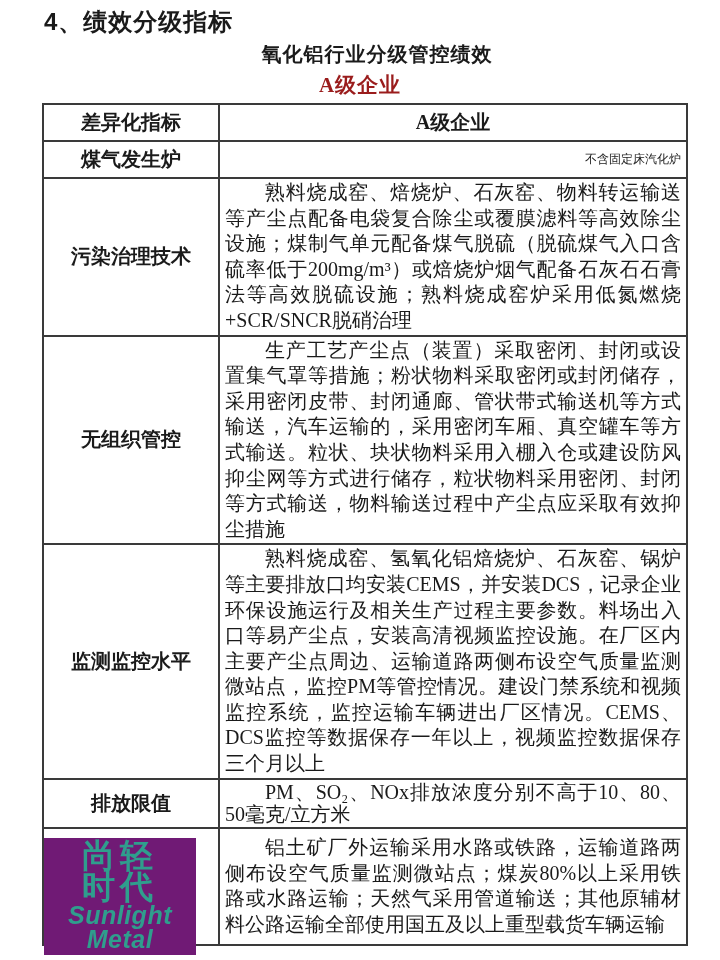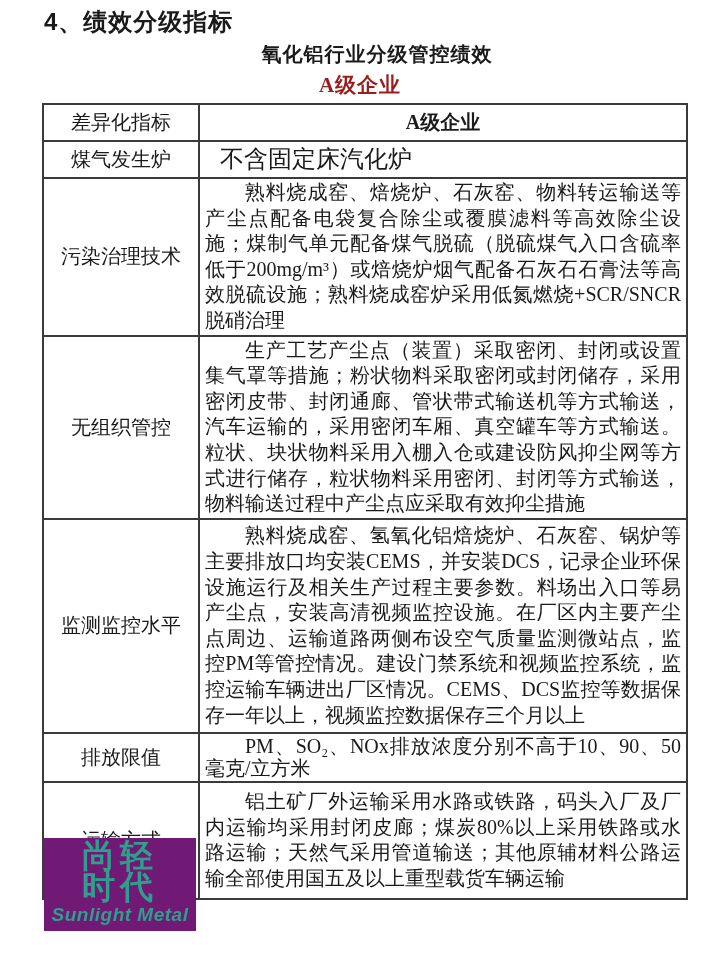--- a/index.html
+++ b/index.html
@@ -55,32 +55,32 @@
     table-layout: fixed;
   }
   table.perf td {
     border: 2px solid var(--border, #3a3a3a);
     vertical-align: middle;
     overflow: hidden;
   }
   td.lbl {
     width: 138px;
     text-align: center;
-    font-weight: normal;
+    font-weight: bold;
     font-size: 20px;
-    padding: 0 8px;
+    padding: 0 18px;
   }
   td.val {
     font-size: 20px;
     line-height: 25.6px;
     padding: 1px 5px 1px 5px;
   }
   td.val.center {
-    text-align: left;
-    font-size: 24px;
+    text-align: right;
+    font-size: 12px;
     padding-left: 20px;
   }
   td.val.hdr {
     text-align: center;
     font-weight: bold;
   }
   td.val.para {
     text-align: justify;
     text-indent: 2em;
   }
@@ -107,21 +107,21 @@
     font-weight: bold;
     font-size: 33px;
     line-height: 31px;
     letter-spacing: 5px;
     font-family: "Liberation Sans", sans-serif;
   }
   .logo-en {
     color: var(--green, #2f9e8d);
     font-weight: bold;
     font-style: italic;
-    font-size: 19px;
+    font-size: 25px;
     line-height: 24px;
     margin-top: 1px;
     font-family: "Liberation Sans", sans-serif;
     letter-spacing: 0.5px;
   }
 </style>
 </head>
 <body>
 
 <div class="page-title">4、绩效分级指标</div>
@@ -145,25 +145,25 @@
     <tr class="r-h182">
       <td class="lbl">无组织管控</td>
       <td class="val para">生产工艺产尘点（装置）采取密闭、封闭或设置集气罩等措施；粉状物料采取密闭或封闭储存，采用密闭皮带、封闭通廊、管状带式输送机等方式输送，汽车运输的，采用密闭车厢、真空罐车等方式输送。粒状、块状物料采用入棚入仓或建设防风抑尘网等方式进行储存，粒状物料采用密闭、封闭等方式输送，物料输送过程中产尘点应采取有效抑尘措施</td>
     </tr>
     <tr class="r-h214">
       <td class="lbl">监测监控水平</td>
       <td class="val para">熟料烧成窑、氢氧化铝焙烧炉、石灰窑、锅炉等主要排放口均安装CEMS，并安装DCS，记录企业环保设施运行及相关生产过程主要参数。料场出入口等易产尘点，安装高清视频监控设施。在厂区内主要产尘点周边、运输道路两侧布设空气质量监测微站点，监控PM等管控情况。建设门禁系统和视频监控系统，监控运输车辆进出厂区情况。CEMS、DCS监控等数据保存一年以上，视频监控数据保存三个月以上</td>
     </tr>
     <tr class="r-h46">
       <td class="lbl">排放限值</td>
-      <td class="val para tight">PM、SO₂、NOx排放浓度分别不高于10、90、50毫克/立方米</td>
+      <td class="val para tight">PM、SO₂、NOx排放浓度分别不高于10、80、50毫克/立方米</td>
     </tr>
     <tr class="r-h117">
       <td class="lbl">运输方式</td>
-      <td class="val para">铝土矿厂外运输采用水路或铁路，码头入厂及厂内运输均采用封闭皮廊；煤炭80%以上采用铁路或水路运输；天然气采用管道输送；其他原辅材料公路运输全部使用国五及以上重型载货车辆运输</td>
+      <td class="val para">铝土矿厂外运输采用水路或铁路，运输道路两侧布设空气质量监测微站点；煤炭80%以上采用铁路或水路运输；天然气采用管道输送；其他原辅材料公路运输全部使用国五及以上重型载货车辆运输</td>
     </tr>
   </tbody>
 </table>
 
 <div class="logo">
   <div class="logo-cn">尚轻</div>
   <div class="logo-cn">时代</div>
   <div class="logo-en">Sunlight Metal</div>
 </div>
 

